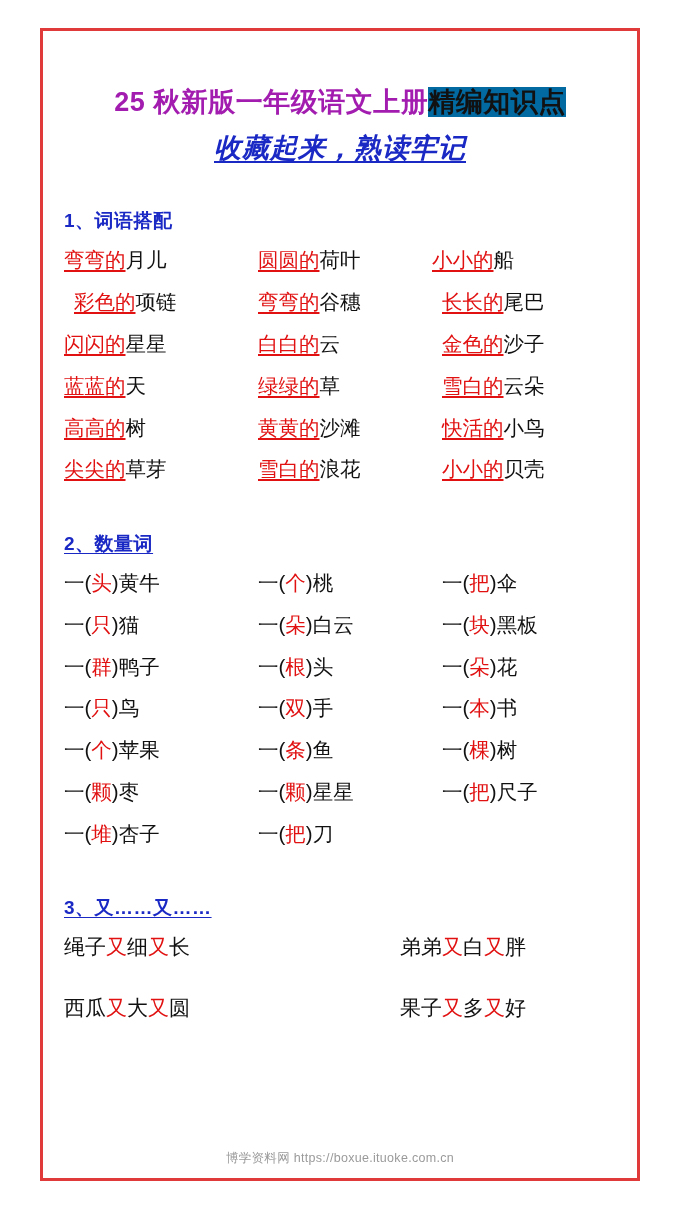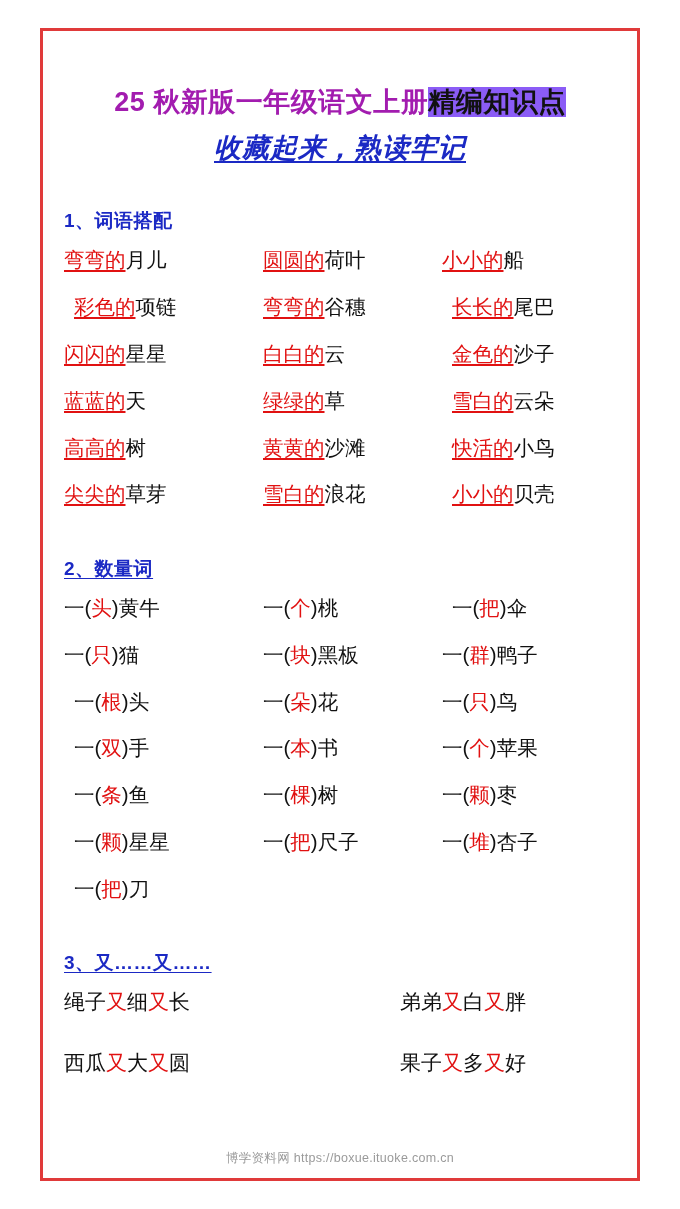--- a/index.html
+++ b/index.html
@@ -43,21 +43,21 @@
     font-weight: bold;
     letter-spacing: 0.5px;
     line-height: 1.35;
     white-space: nowrap;
   }
   .t-red {
     color: #a21caf;
   }
   .t-hl {
     color: #111111;
-    background: #8b5cf6;
+    background: #0369a1;
     margin-top: 20px;
   }
   .title-line2 {
     margin-top: 10px;
     text-align: center;
     font-size: 27px;
     font-weight: bold;
     color: #1b29c4;
     text-decoration: underline;
     text-underline-offset: 4px;
@@ -80,21 +80,20 @@
     text-decoration: underline;
     text-underline-offset: 3px;
   }
 
   
   .grid3 {
     display: grid;
     grid-template-columns: 1fr 1fr 1fr;
     row-gap: 10px;
     column-gap: 0px;
-    gap: 15px;
   }
   .cell {
     font-size: 20px;
     line-height: 1.55;
     color: #111111;
     white-space: nowrap;
   }
   .cell.idt {
     padding-left: 10px;
   }
@@ -183,20 +182,21 @@
     </div>
 
     <div class="section sec2">
       <div class="section-heading underlined">2、数量词</div>
       <div class="grid3">
         <div class="cell"><span class="blk">一(</span><span class="red">头</span><span class="blk">)黄牛</span></div>
         <div class="cell idt"><span class="blk">一(</span><span class="red">个</span><span class="blk">)桃</span></div>
         <div class="cell idt"><span class="blk">一(</span><span class="red">把</span><span class="blk">)伞</span></div>
 
         <div class="cell"><span class="blk">一(</span><span class="red">只</span><span class="blk">)猫</span></div>
+        <div class="cell idt"><span class="blk">一(</span><span class="red">朵</span><span class="blk">)白云</span></div>
         <div class="cell idt"><span class="blk">一(</span><span class="red">块</span><span class="blk">)黑板</span></div>
 
         <div class="cell"><span class="blk">一(</span><span class="red">群</span><span class="blk">)鸭子</span></div>
         <div class="cell idt"><span class="blk">一(</span><span class="red">根</span><span class="blk">)头</span></div>
         <div class="cell idt"><span class="blk">一(</span><span class="red">朵</span><span class="blk">)花</span></div>
 
         <div class="cell"><span class="blk">一(</span><span class="red">只</span><span class="blk">)鸟</span></div>
         <div class="cell idt"><span class="blk">一(</span><span class="red">双</span><span class="blk">)手</span></div>
         <div class="cell idt"><span class="blk">一(</span><span class="red">本</span><span class="blk">)书</span></div>
 

